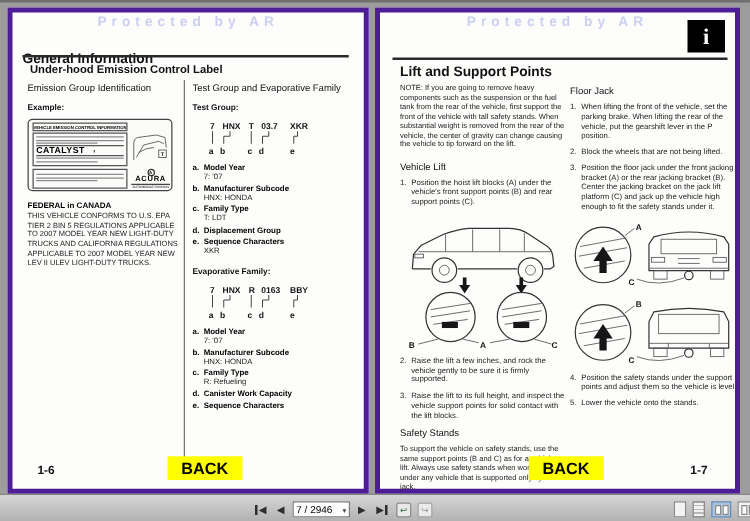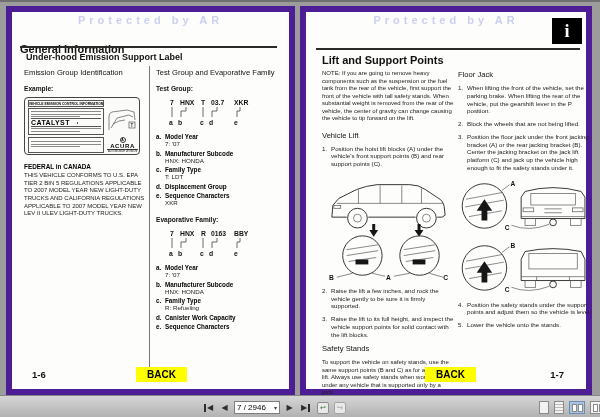--- a/index.html
+++ b/index.html
@@ -2,21 +2,21 @@
 <html><head>
 <meta charset="utf-8">
 <style>
   * { margin:0; padding:0; box-sizing:border-box; }
   html,body { width:600px; height:417px; }
   body { font-family:"Liberation Sans", sans-serif; background:#8f8f8f; }
   .viewport { position:relative; width:600px; height:417px; background:#9c9c9c;
               border-top:2px solid #6f6f6f; overflow:hidden; }
 
   .page { position:absolute; top:4px; height:389px; background:#fdfdfc;
-          border:6px solid #4c1d95; }
+          border:4px solid #4c1d95; }
   .page-left  { left:6px;   width:289px; }
   .page-right { left:300px; width:292px; }
 
   .watermark { position:absolute; top:2px; left:0; right:0; text-align:center;
                color:#ccd0f0; font-size:11px; font-weight:bold; letter-spacing:4px;
                white-space:nowrap; }
 
   .gi-title  { position:absolute; left:8px; top:31px; font-size:11px; font-weight:bold; color:#111; }
   .rule      { position:absolute; height:2px; background:#2a2a2a; }
   .rule-l    { left:8px; right:12px; top:34px; }
@@ -68,21 +68,21 @@
   .spec-label { font-size:6.3px; font-weight:bold; }
   .spec-value { margin-left:9px; font-size:6.2px; color:#222; }
   .spec-value:empty { display:none; }
 
   .evap-head { margin-top:10px; }
 
   .page-num { position:absolute; bottom:9px; font-size:9.5px; font-weight:bold; color:#111; }
   .pn-left  { left:20px; }
   .pn-right { right:22px; }
   .back-btn { position:absolute; bottom:7px; background:#ffff00; color:#000;
-              font-size:10px; font-weight:bold; padding:2px 11px; border:none; cursor:pointer; }
+              font-size:13px; font-weight:bold; padding:2px 11px; border:none; cursor:pointer; }
   .back-l { left:124px; }
   .back-r { left:119px; }
 
   .tab-icon { position:absolute; left:246px; top:6px; width:30px; height:26px;
               background:#000; color:#fff; display:flex; align-items:center;
               justify-content:center; font-family:"Liberation Serif", serif;
               font-size:18px; font-weight:bold; }
 
   .lift-lcol { position:absolute; left:16px; top:58px; width:132px; }
   .lift-rcol { position:absolute; left:152px; top:58px; width:136px; }
@@ -125,21 +125,21 @@
 </style>
 </head>
 <body>
 
 <div class="viewport">
 
   <div class="page page-left">
     <div class="watermark">Protected by AR</div>
     <div class="gi-title">General Information</div>
     <div class="rule rule-l"></div>
-    <div class="sub-title" style="left:14px; top:40px;">Under-hood Emission Support Label</div>
+    <div class="sub-title" style="left:14px; top:40px;">Under-hood Emission Control Label</div>
     <div class="col-divider"></div>
 
     <div class="lcol">
       <div class="h3">Emission Group Identification</div>
       <div class="h4 mt8">Example:</div>
 
       <div class="sticker">
         <div class="stk-head">VEHICLE EMISSION CONTROL INFORMATION</div>
         <div class="stk-main">
           <div class="fine"></div>

